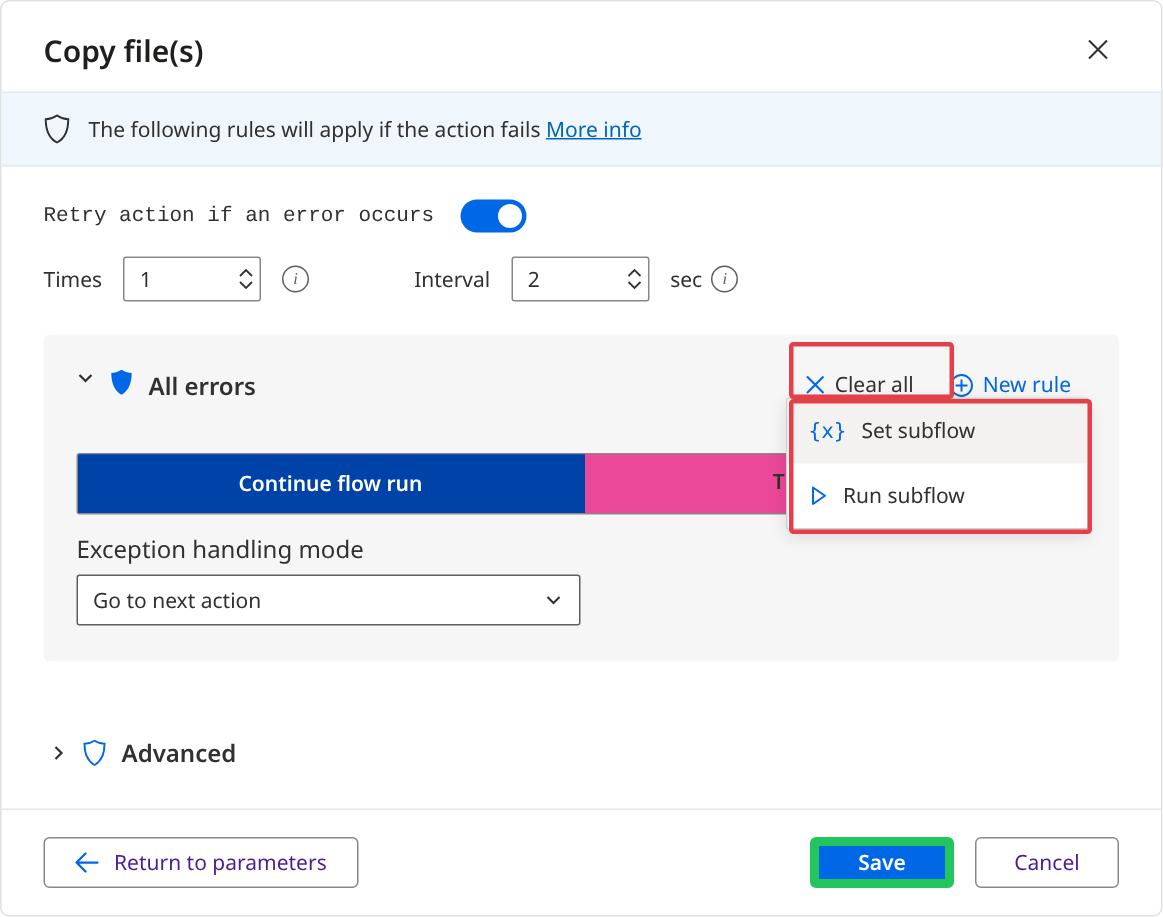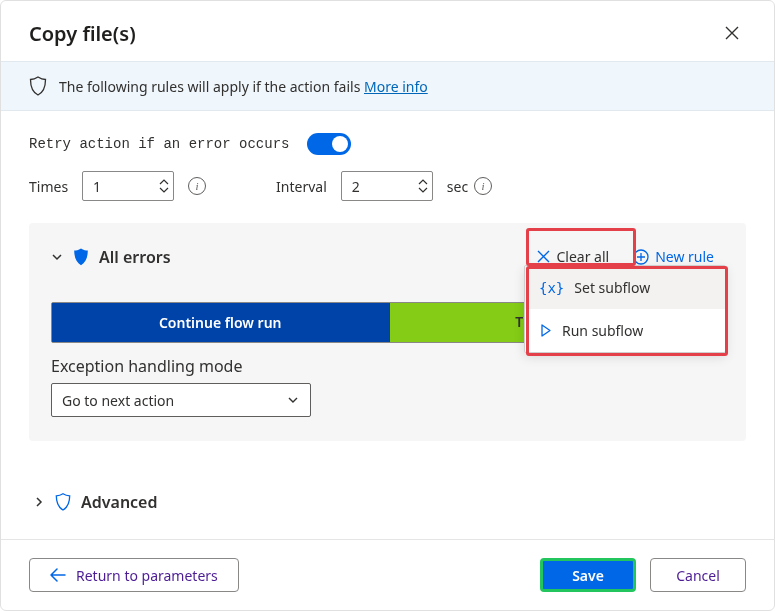--- a/index.html
+++ b/index.html
@@ -118,42 +118,42 @@
     padding: 18px 22px 24px 22px;
     position: relative;
     flex-shrink: 0;
   }
   .errors-header {
     display: flex;
     align-items: center;
     justify-content: space-between;
   }
   .errors-title {
-    display:flex; align-items:center; gap:10px;
+    display:flex; align-items:flex-start; gap:10px;
     font-weight: 600;
     font-size: 16px;
   }
   .errors-actions { display:flex; align-items:center; gap:4px; }
   .link-btn {
     display:flex; align-items:center; gap:6px;
     color:#0f6cbd;
     cursor:pointer;
     padding: 6px 10px;
     border-radius: 3px;
   }
   .link-btn.new-rule {
     color:#0067e6;
   }
   .seg-btn-row {
     margin-top: 30px;
     display:flex;
     border: 1px solid #8a8886;
     border-radius: 2px;
     overflow:hidden;
-    background:#84cc16;
+    background:#ec4899;
     justify-content:flex-end;
   }
   .seg-btn {
     flex:1;
     text-align:center;
     padding: 9px 0;
     cursor:pointer;
     font-weight:600;
     color:#323130;
   }
@@ -166,21 +166,21 @@
   .mode-label {
     margin-top: 12px;
     font-size: 16px;
   }
   .select-box {
     margin-top: 6px;
     border:1px solid #605e5c;
     border-radius:2px;
     background:#fff;
     height: 34px;
-    width: 260px;
+    width: 336px;
     display:flex; align-items:center; justify-content:space-between;
     padding: 0 10px;
     cursor:pointer;
   }
   .dropdown {
     position:absolute;
     top: 42px;
     right: 20px;
     width: 202px;
     background:#fff;
@@ -228,21 +228,21 @@
   }
   .btn.outline {
     border:1px solid #8a8886;
     background:#fff;
     color:#4c1d95;
     font-weight: 400;
   }
   .btn.primary {
     background:#0067e6;
     color:#fff;
-    border:3px solid #22c55e;
+    border:6px solid #22c55e;
     min-width: 96px;
   }
   .footer-right { display:flex; gap:14px; }
   .chev { flex-shrink:0; }
   .gap-spacer { flex:1; }
 </style>
 </head>
 <body>
 
 <div class="header">

